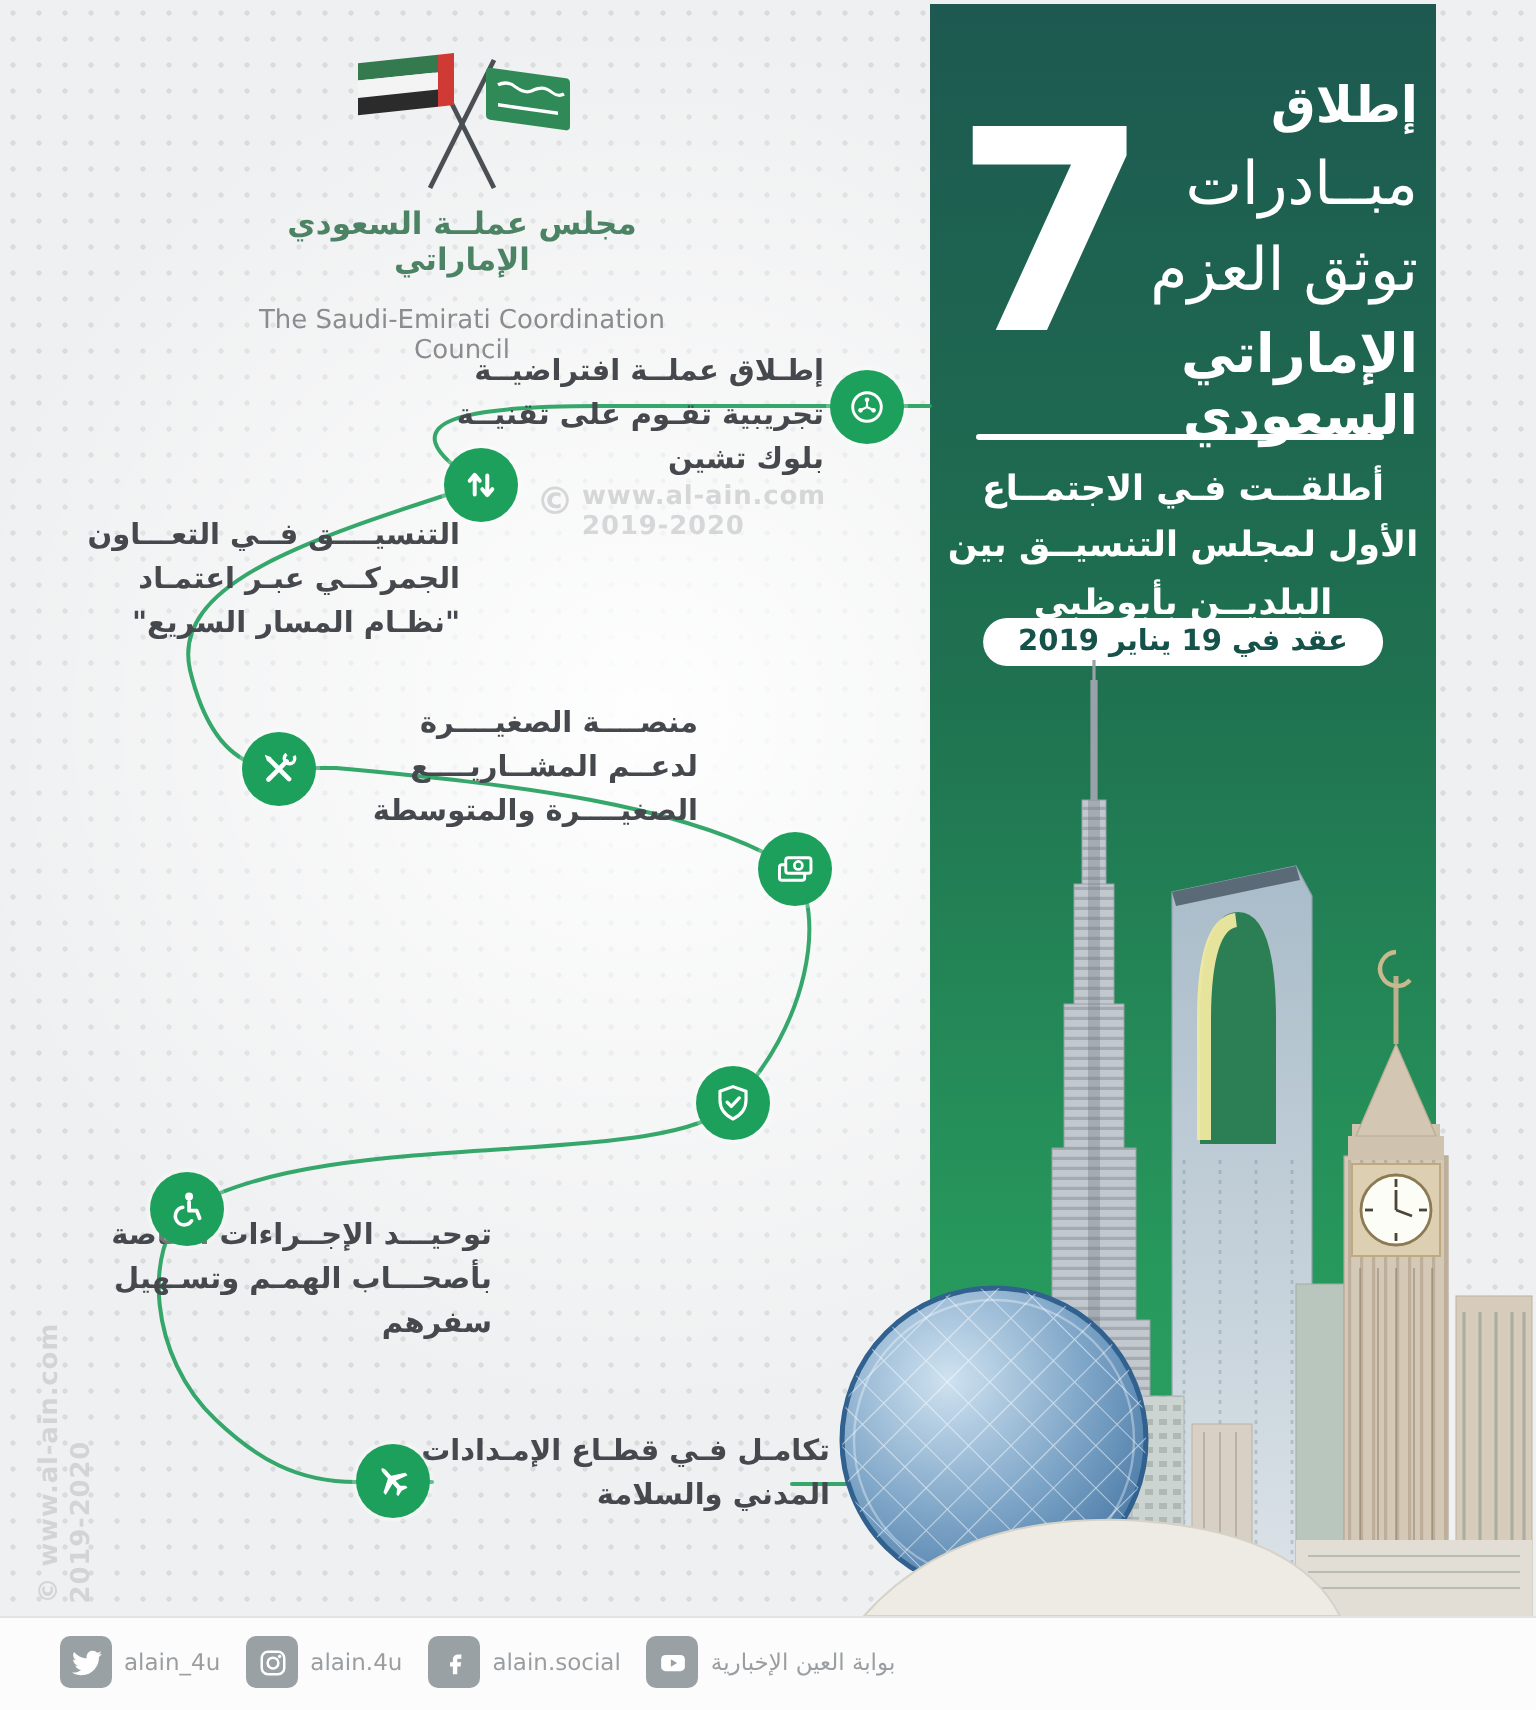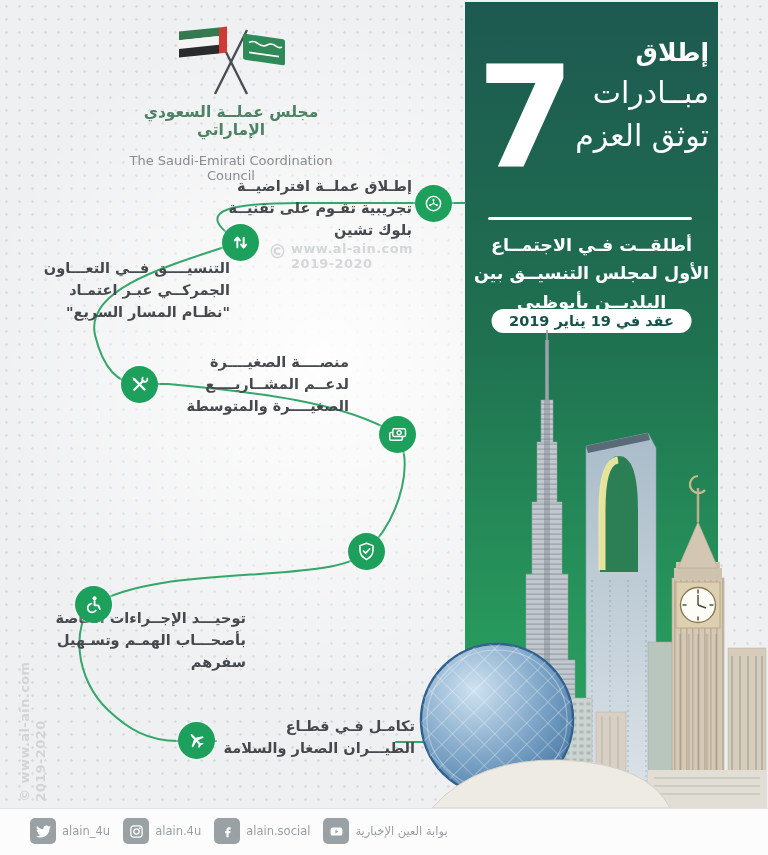--- a/index.html
+++ b/index.html
@@ -65,20 +65,21 @@
 </style>
 </head>
 <body>
 
 <div id="page">
 
   <section class="panel">
     <div class="kicker">إطلاق</div>
     <div class="big7">7</div>
     <div class="hl12"><span>مبــادرات</span><br><span>توثق العزم</span></div>
+    <div class="hl3">الإماراتي السعودي</div>
     <div class="divider"></div>
     <p class="subtitle">أطلقــت فـي الاجتمــاع الأول لمجلس التنسيــق بين البلديــن بأبوظبي</p>
     <div class="badge">عقد في 19 يناير 2019</div>
   </section>
 
   <svg class="connector" width="768" height="855" viewBox="0 0 768 855">
     <path d="M465,203 L300,203 C240,203 185,208 240,242 C160,268 85,290 95,335 C103,368 118,384 139,384 L168,384 C255,392 345,402 396,434 C414,456 404,514 366,552 C332,586 162,562 93,605 C72,624 74,678 108,710 C128,729 148,741 178,741 L216,741" fill="none" stroke="#2aa263" stroke-width="2" stroke-linecap="round" opacity=".95"></path>
     <path d="M396,742 L448,742" fill="none" stroke="#2aa263" stroke-width="2" stroke-linecap="round" opacity=".95"></path>
   </svg>
 
@@ -276,21 +277,21 @@
 
   <div class="itext i6t">توحيـــد الإجــراءات الخاصة بأصحـــاب الهمـم وتسـهيل سفرهم</div>
   <div class="icircle i6c">
     <svg width="21" height="21" viewBox="0 0 20 20">
       <circle cx="11" cy="4" r="1.9" fill="#fff"></circle>
       <path d="M11,6.6 L11,10.8 L14.6,10.8 L16,14.4" fill="none" stroke="#fff" stroke-width="1.8" stroke-linecap="round" stroke-linejoin="round"></path>
       <path d="M12.2,15.6 A4.2,4.2 0 1 1 8,9.2" fill="none" stroke="#fff" stroke-width="1.7" stroke-linecap="round"></path>
     </svg>
   </div>
 
-  <div class="itext i7t">تكامـل فـي قطـاع الطيـــران الصغار والسلامة</div>
+  <div class="itext i7t">تكامـل فـي قطـاع الإمـدادات المدني والسلامة</div>
   <div class="icircle i7c">
     <svg width="21" height="21" viewBox="0 0 20 20">
       <path transform="rotate(-42 10 10)" fill="#fff" d="M10,2 C10.6,2 11,3 11,4.5 L11,7.5 L17,11 L17,12.6 L11,10.8 L11,14 L13,15.8 L13,17 L10,16.2 L7,17 L7,15.8 L9,14 L9,10.8 L3,12.6 L3,11 L9,7.5 L9,4.5 C9,3 9.4,2 10,2 Z"></path>
     </svg>
   </div>
 
   <div class="wm-c">
     <span class="cc">©</span>
     <span class="ll"><span>www.al-ain.com</span><br>
     <span>2019-2020</span></span>

